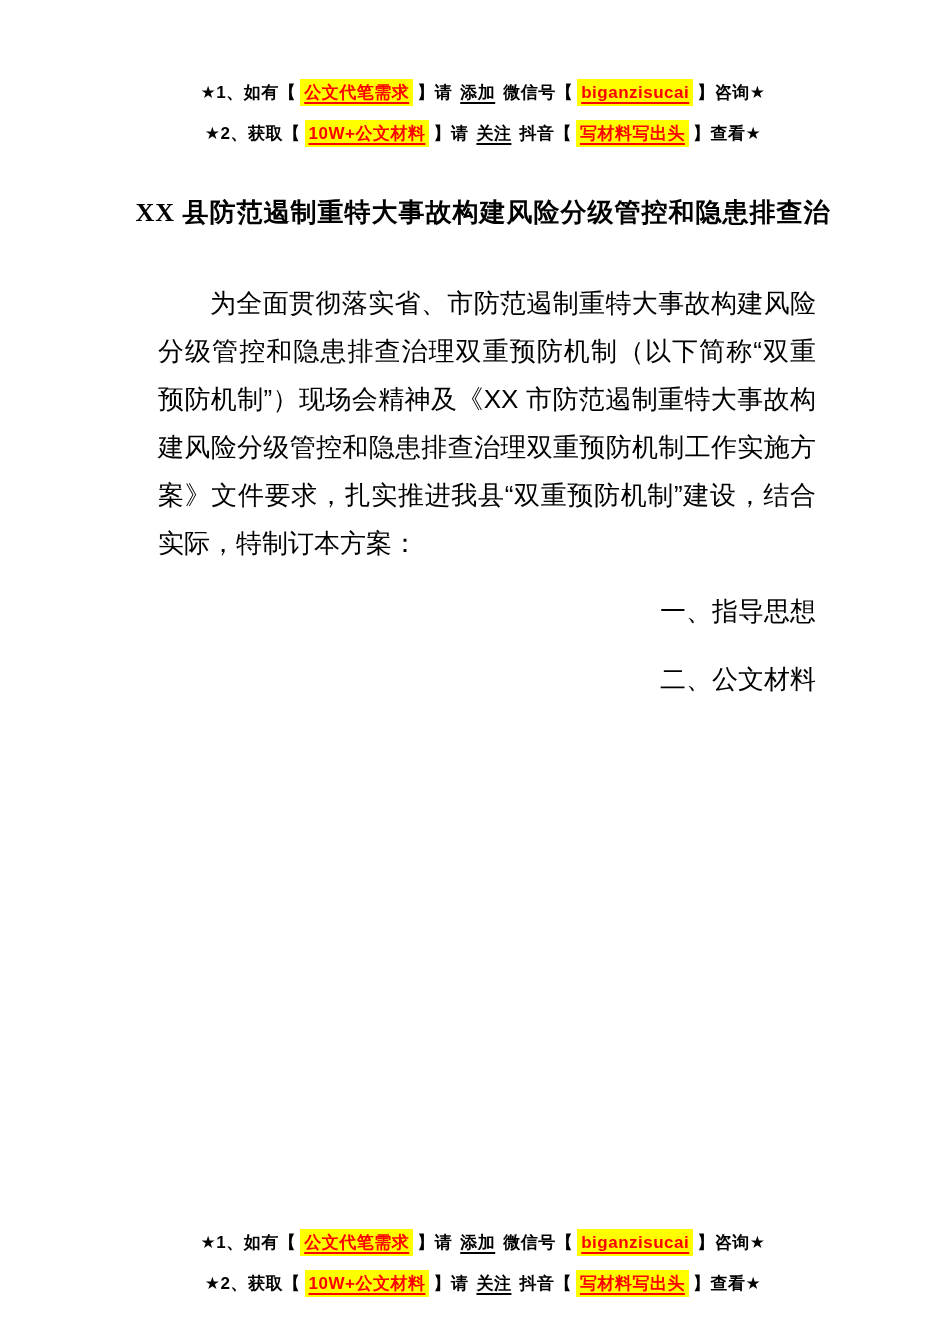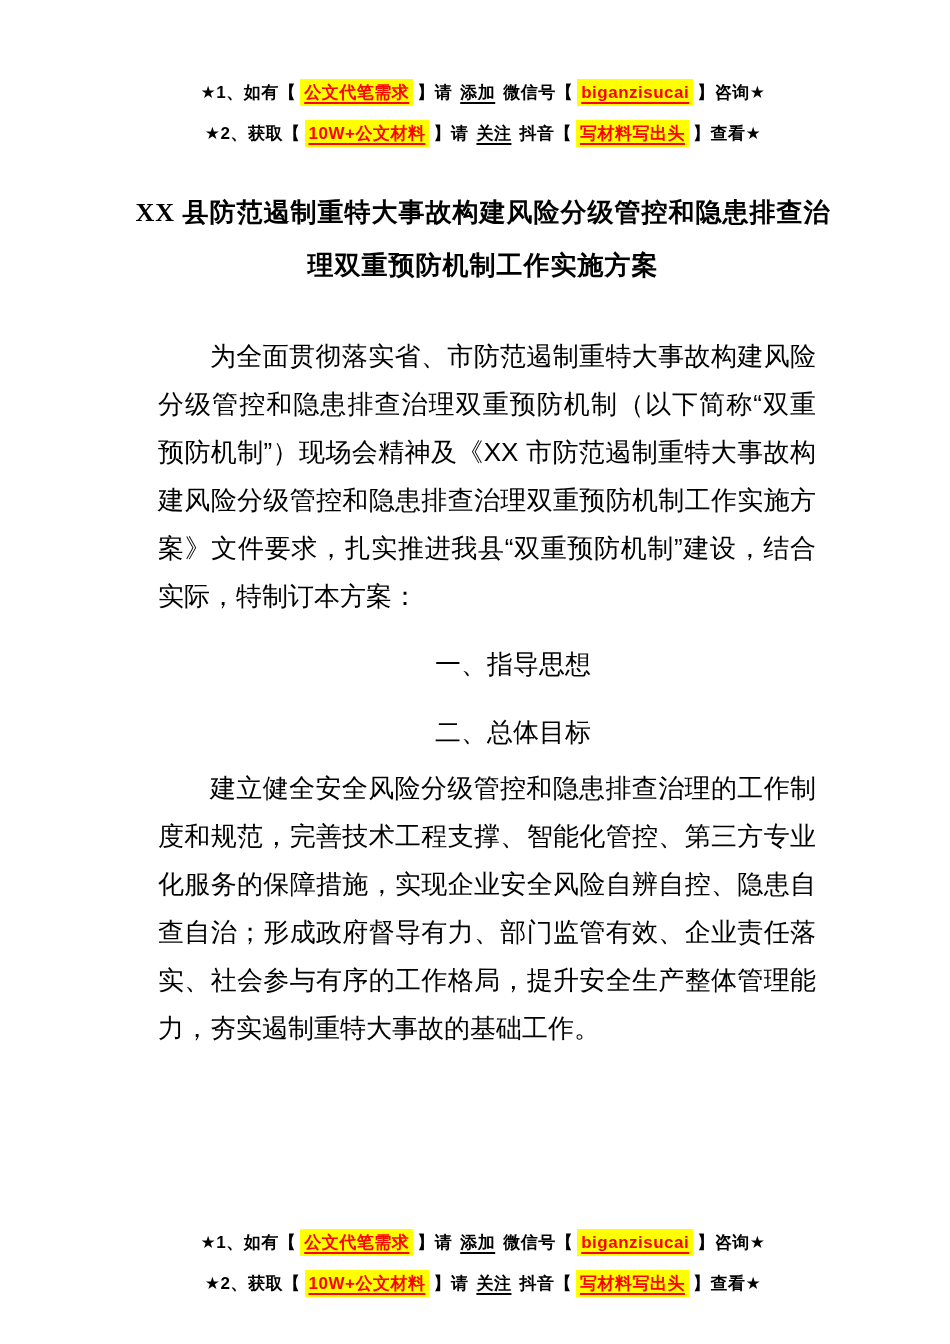--- a/index.html
+++ b/index.html
@@ -68,44 +68,42 @@
   .para {
     font-size: 26px;
     line-height: 48px;
     text-indent: 2em;
     text-align: justify;
     text-justify: inter-character;
     font-weight: normal;
     color: #000000;
   }
   .para.heading {
-    text-align: center;
+    text-align: right;
     margin-top: 12px;
   }
 </style>
 </head>
 <body>
 
 <div class="page">
 
   <div class="promo promo-top">
     <div class="promo-line"><span class="seg seg-plain">★1、如有【</span><span class="seg seg-hl">公文代笔需求</span><span class="seg seg-plain">】请</span><span class="seg seg-u">添加</span><span class="seg seg-plain">微信号【</span><span class="seg seg-hl">biganzisucai</span><span class="seg seg-plain">】咨询★</span></div>
     <div class="promo-line"><span class="seg seg-plain">★2、获取【</span><span class="seg seg-hl">10W+公文材料</span><span class="seg seg-plain">】请</span><span class="seg seg-u">关注</span><span class="seg seg-plain">抖音【</span><span class="seg seg-hl">写材料写出头</span><span class="seg seg-plain">】查看★</span></div>
   </div>
 
   <div class="doc-title">
     <div>XX 县防范遏制重特大事故构建风险分级管控和隐患排查治</div>
-    <div>理双重预防机制工作实施方案</div>
   </div>
 
   <div class="doc-body">
       <p class="para">为全面贯彻落实省、市防范遏制重特大事故构建风险分级管控和隐患排查治理双重预防机制（以下简称“双重预防机制”）现场会精神及《XX 市防范遏制重特大事故构建风险分级管控和隐患排查治理双重预防机制工作实施方案》文件要求，扎实推进我县“双重预防机制”建设，结合实际，特制订本方案：</p>
       <p class="para heading">一、指导思想</p>
-      <p class="para heading">二、总体目标</p>
-      <p class="para">建立健全安全风险分级管控和隐患排查治理的工作制度和规范，完善技术工程支撑、智能化管控、第三方专业化服务的保障措施，实现企业安全风险自辨自控、隐患自查自治；形成政府督导有力、部门监管有效、企业责任落实、社会参与有序的工作格局，提升安全生产整体管理能力，夯实遏制重特大事故的基础工作。</p>
+      <p class="para heading">二、公文材料</p>
     </div>
 
   <div class="promo promo-bottom">
     <div class="promo-line"><span class="seg seg-plain">★1、如有【</span><span class="seg seg-hl">公文代笔需求</span><span class="seg seg-plain">】请</span><span class="seg seg-u">添加</span><span class="seg seg-plain">微信号【</span><span class="seg seg-hl">biganzisucai</span><span class="seg seg-plain">】咨询★</span></div>
     <div class="promo-line"><span class="seg seg-plain">★2、获取【</span><span class="seg seg-hl">10W+公文材料</span><span class="seg seg-plain">】请</span><span class="seg seg-u">关注</span><span class="seg seg-plain">抖音【</span><span class="seg seg-hl">写材料写出头</span><span class="seg seg-plain">】查看★</span></div>
   </div>
 
 </div>
 
 </body></html>

